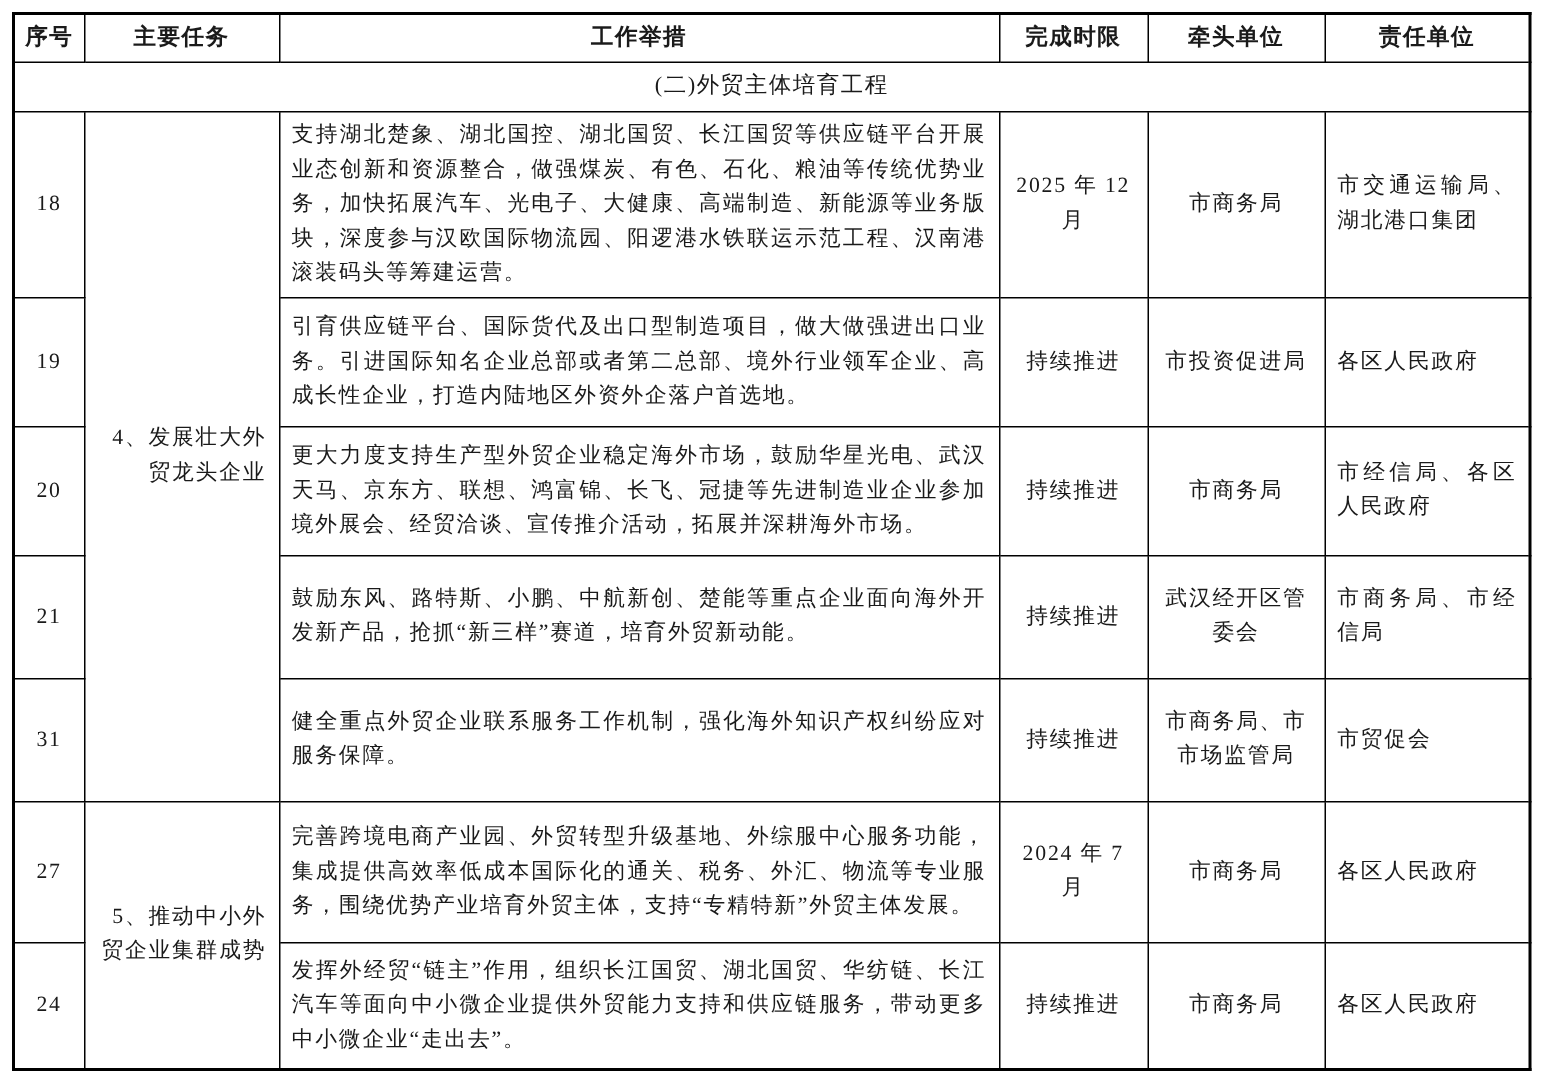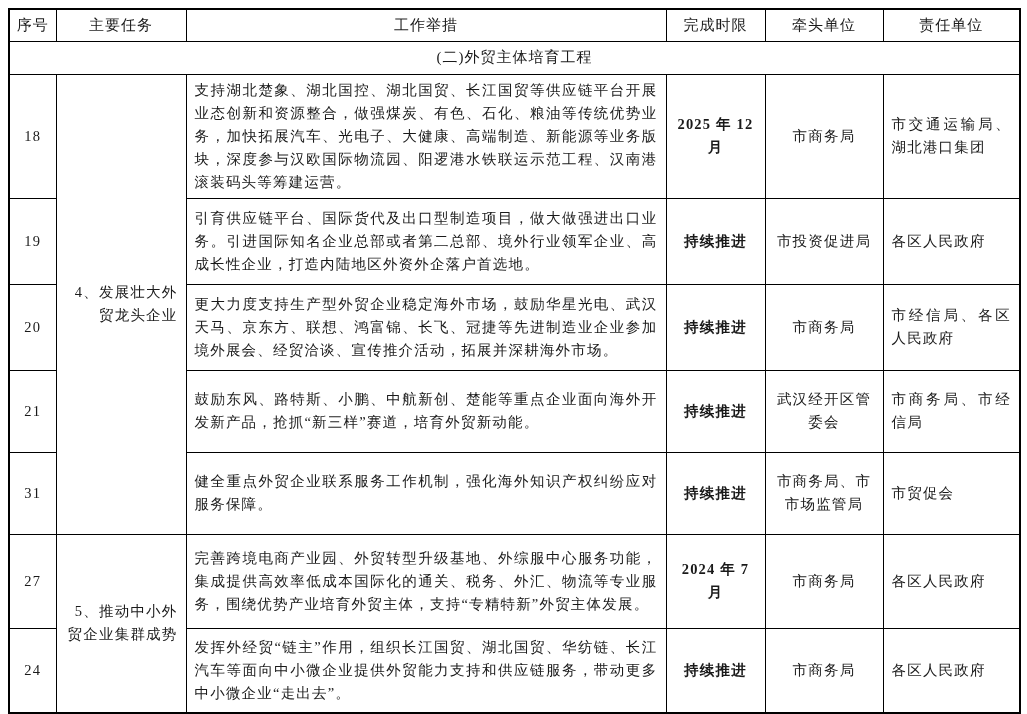--- a/index.html
+++ b/index.html
@@ -31,21 +31,21 @@
   table.doc-table td {
     border: 1px solid #000;
     padding: 4px 8px;
     font-size: 14.5px;
     line-height: 23px;
     letter-spacing: 1.2px;
     vertical-align: middle;
     overflow: hidden;
   }
   tr.header-row th {
-    font-weight: normal;
+    font-weight: bold;
     font-size: 15px;
     letter-spacing: 1px;
     height: 32px;
     padding: 2px 4px;
   }
   tr.section-row td {
     height: 33px;
     text-align: center;
     font-size: 15px;
     letter-spacing: 1px;
@@ -65,21 +65,21 @@
   td.measure-cell {
     text-align: justify;
     text-align-last: left;
     padding: 6px 9px;
   }
   td.deadline-cell,
   td.lead-cell {
     text-align: center;
     padding: 4px 4px;
   }
-  td.deadline-cell { letter-spacing: 0.5px; font-weight: bold; }
+  td.deadline-cell { letter-spacing: 0.5px; }
   td.resp-cell {
     text-align: justify;
     text-align-last: left;
     padding: 4px 8px;
   }
 </style>
 </head>
 <body>
 
 <div class="page">

